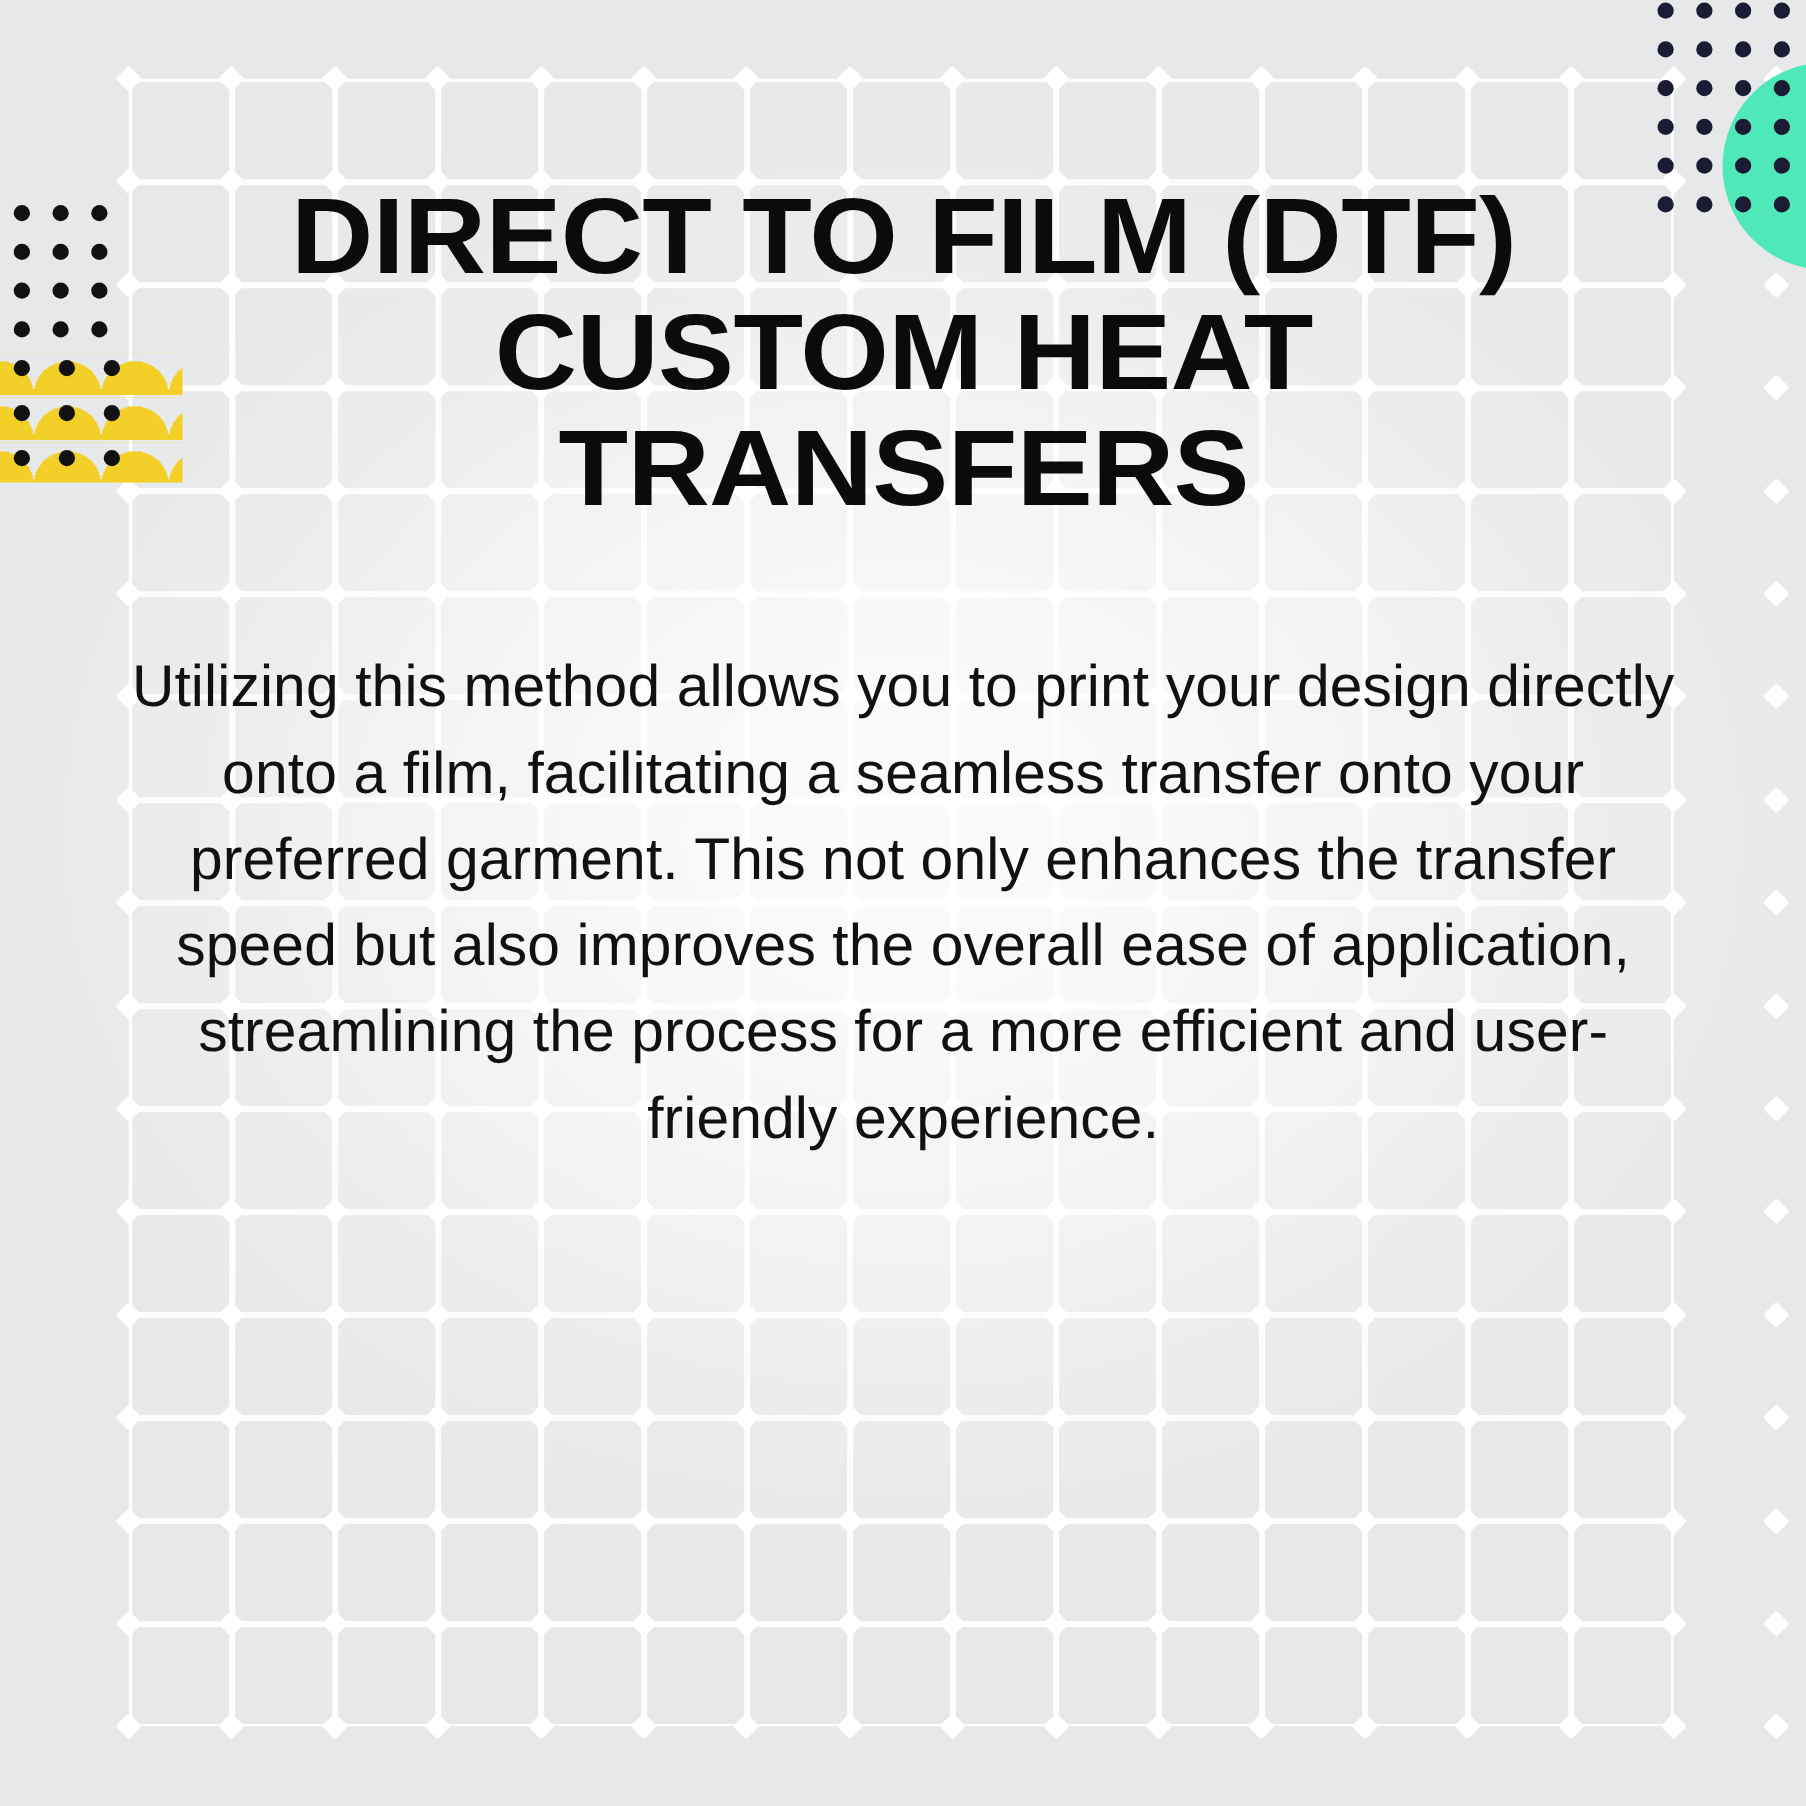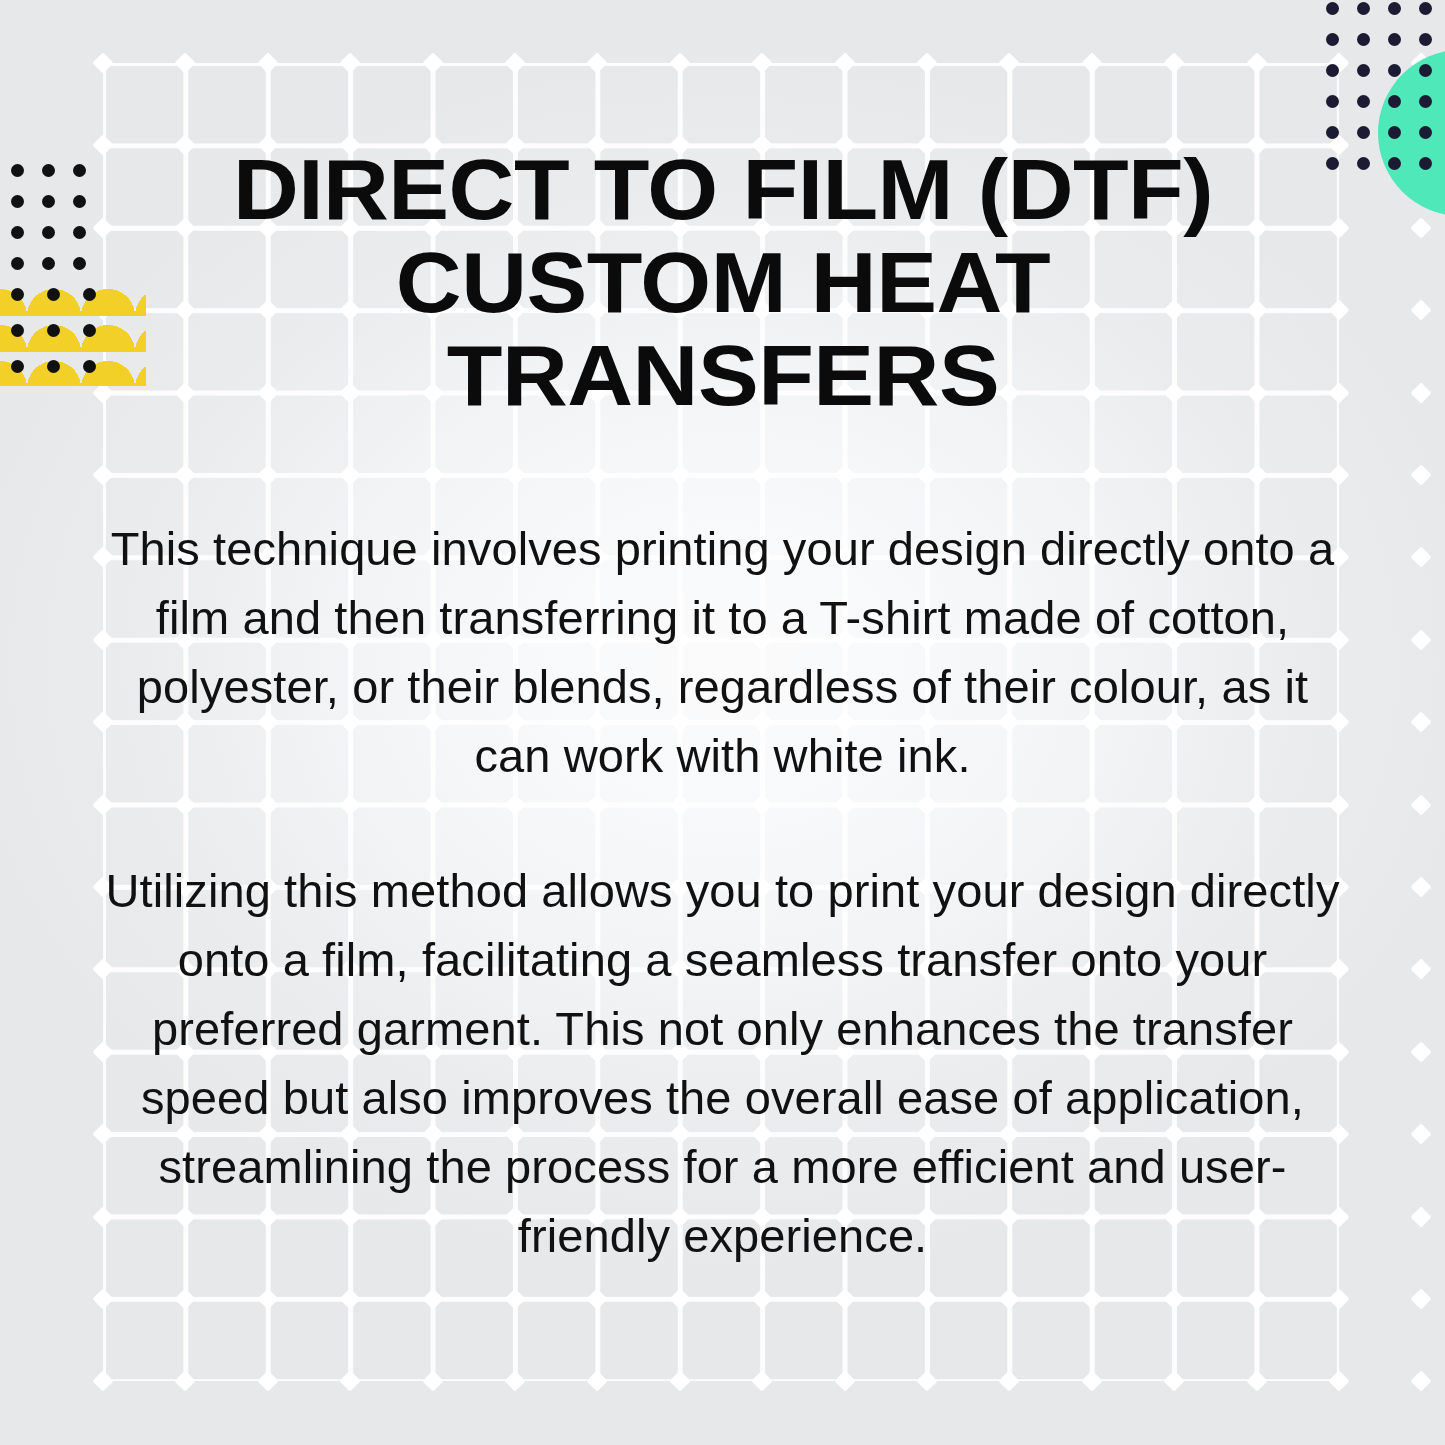--- a/index.html
+++ b/index.html
@@ -516,18 +516,17 @@
       <div class="dot black" style="left: 11px; top: 360px;"></div>
       <div class="dot black" style="left: 47px; top: 360px;"></div>
       <div class="dot black" style="left: 83px; top: 360px;"></div>
     </div>
 
   <div class="content">
     <h1 class="title">DIRECT TO FILM (DTF)
 CUSTOM HEAT TRANSFERS</h1>
 
     <div class="body-wrap">
-      <p class="para">This technique involves printing your design directly onto a film and then transferring it to a T-shirt made of cotton, polyester, or their blends, regardless of their colour, as it can work with white ink.</p>
       <p class="para">Utilizing this method allows you to print your design directly onto a film, facilitating a seamless transfer onto your preferred garment. This not only enhances the transfer speed but also improves the overall ease of application, streamlining the process for a more efficient and user-friendly experience.</p>
     </div>
   </div>
 
 </div>
 
 </body></html>

